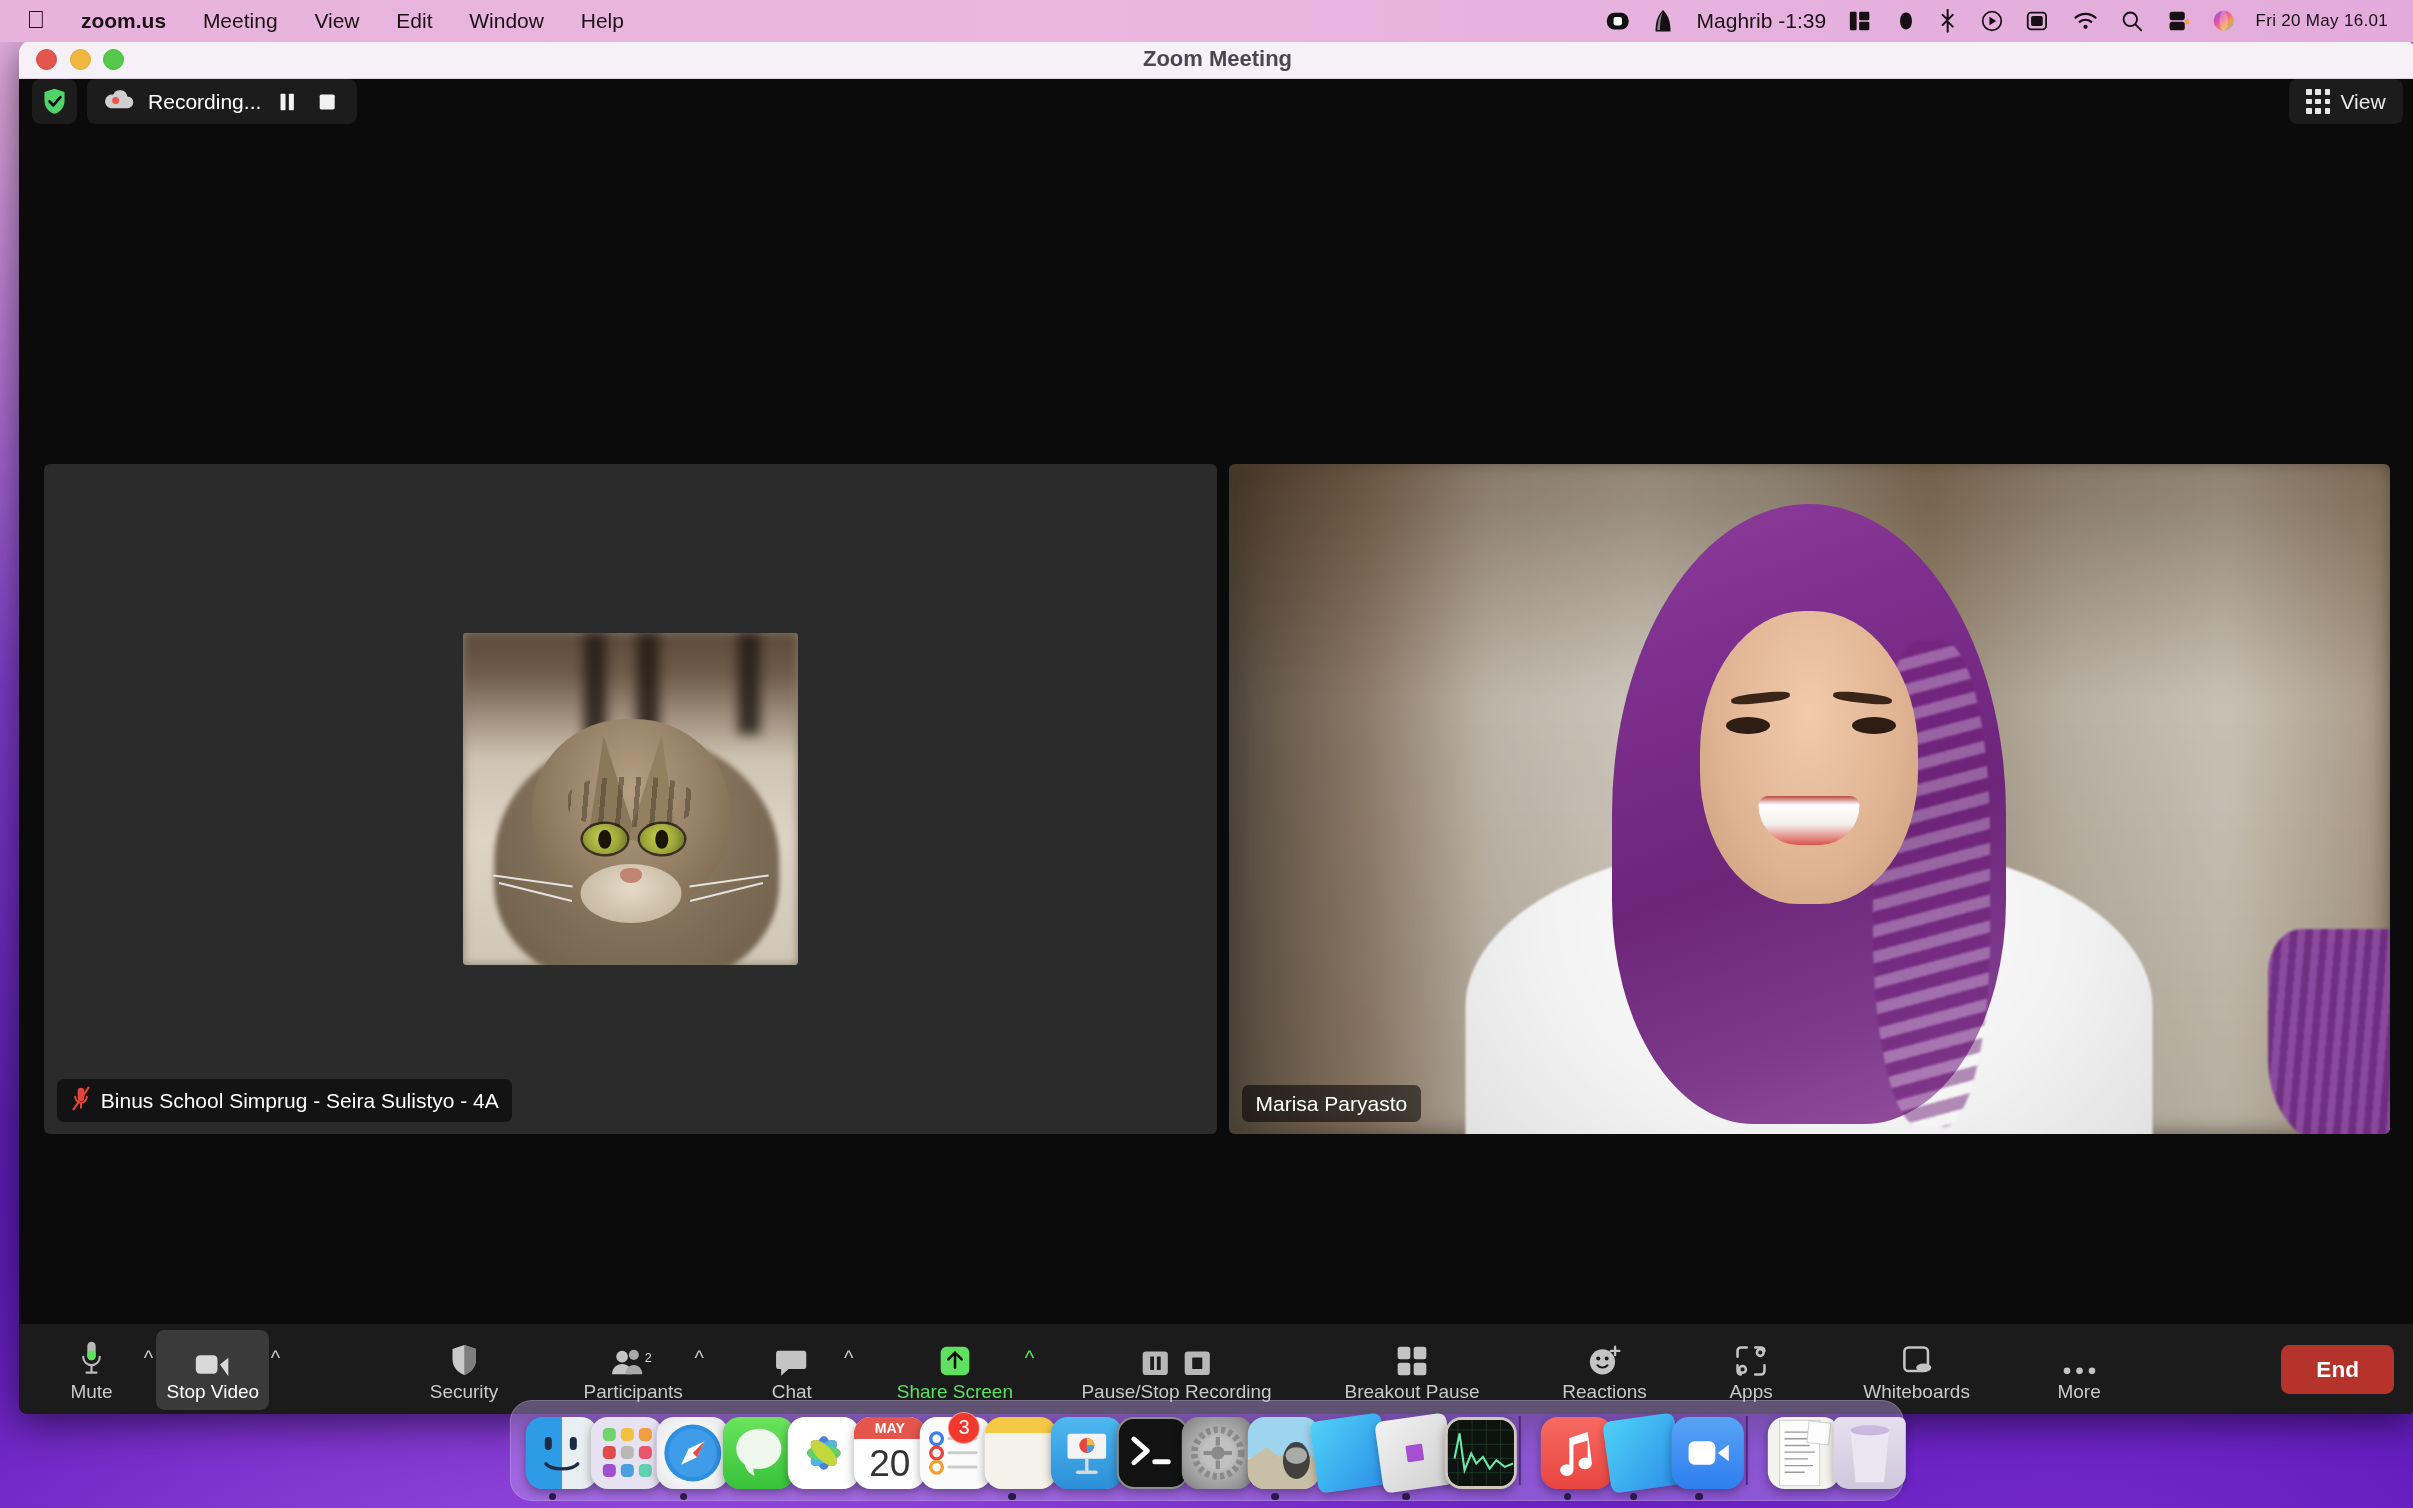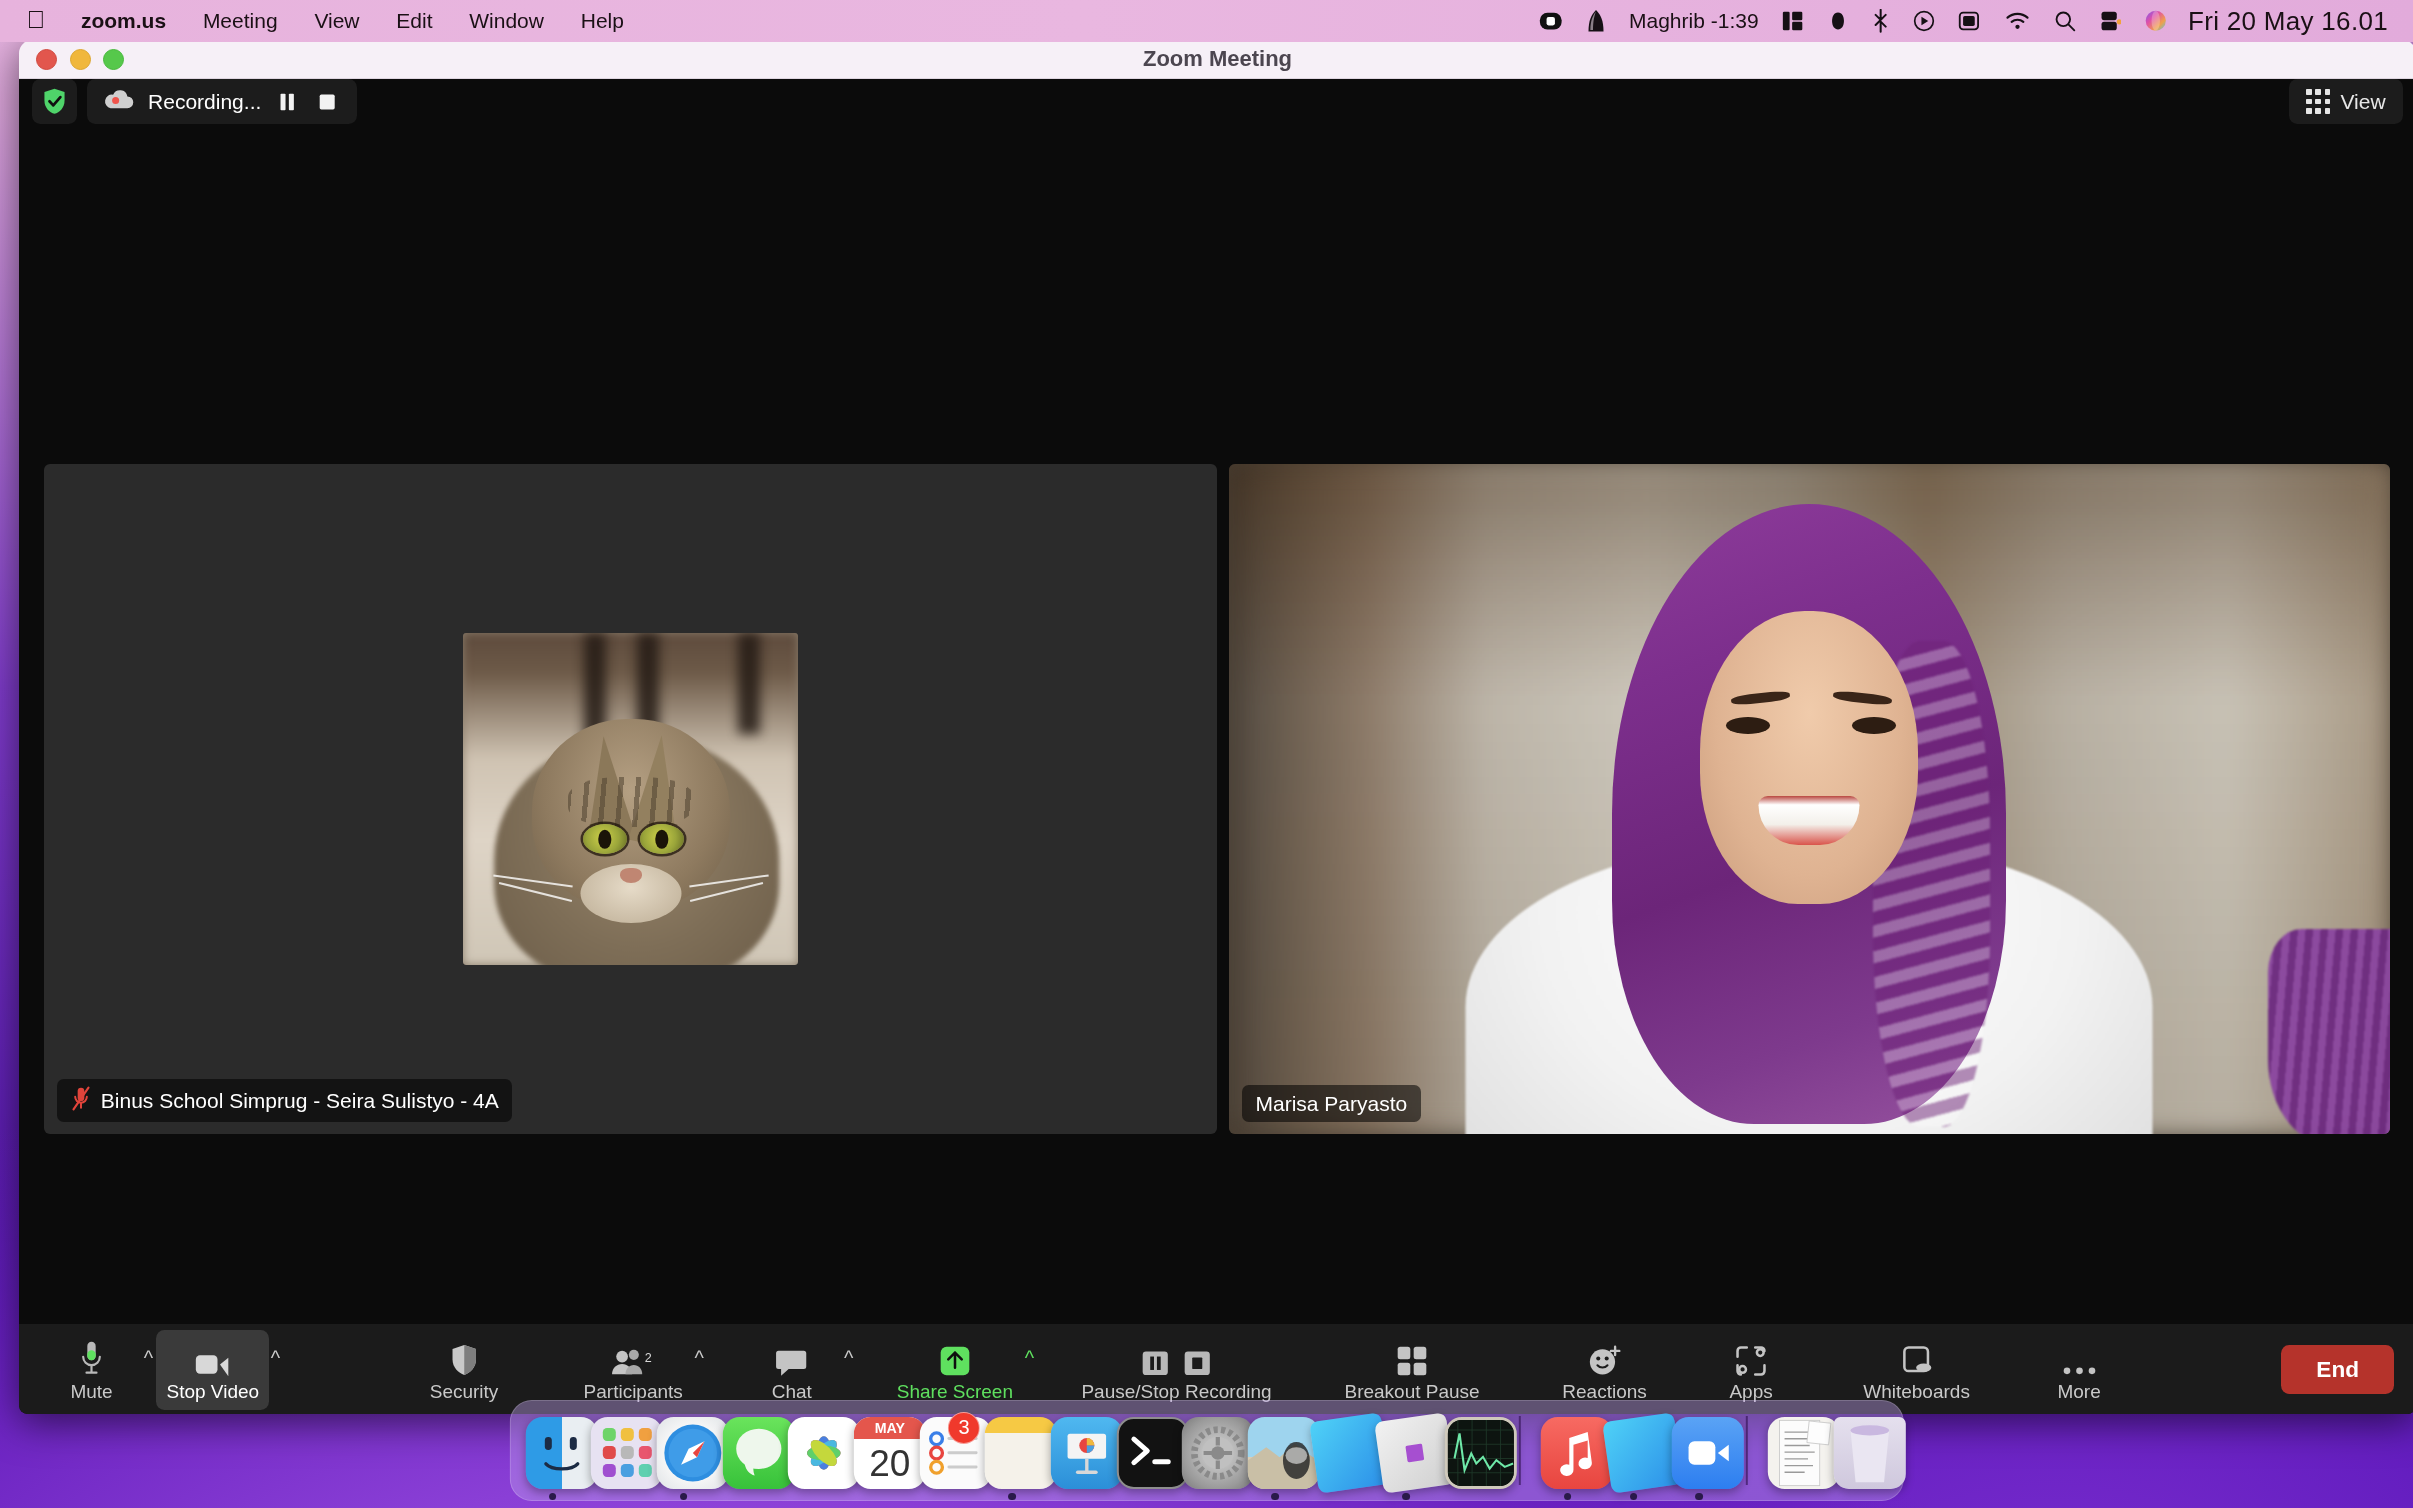--- a/index.html
+++ b/index.html
@@ -27,21 +27,21 @@
     padding:0 18.4px;
     font-size:21px; color:#1a1015;
     z-index:40;
   }
   .mb-left{ display:flex; align-items:center; gap:0; }
   .mb-item{ padding:0 18.4px; white-space:nowrap; line-height:1; }
   .mb-item.bold{ font-weight:bold; }
   .apple-logo{ font-size:25px; padding:0 17px 3.4px 8.4px; }
   .mb-right{ margin-left:auto; display:flex; align-items:center; gap:0; }
   .mb-r-item{ padding:0 11.7px; display:flex; align-items:center; white-space:nowrap; }
-  .mb-clock{ font-size:26px; padding-left:8.4px; padding-right:6.7px; letter-spacing:0.3px;}
+  .mb-clock{ font-size:17px; padding-left:8.4px; padding-right:6.7px; letter-spacing:0.3px;}
 
   
   .zoom-window{
     position:absolute; top:40px; left:19px; width:2397px; height:1374px;
     border-radius:13.4px 13.4px 8.4px 8.4px;
     overflow:hidden;
     box-shadow:0 8.4px 38px rgba(0,0,0,.55);
     z-index:20;
   }
   .titlebar{

